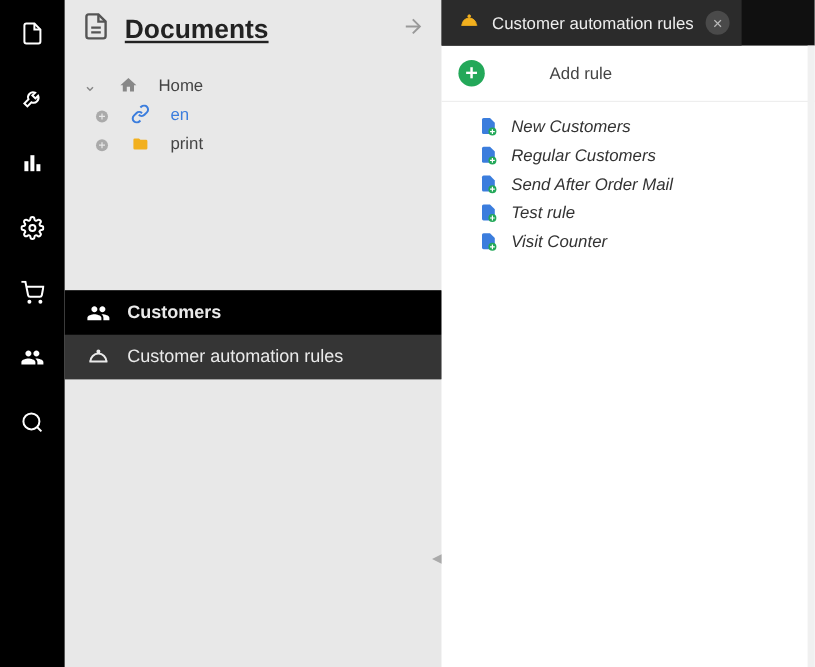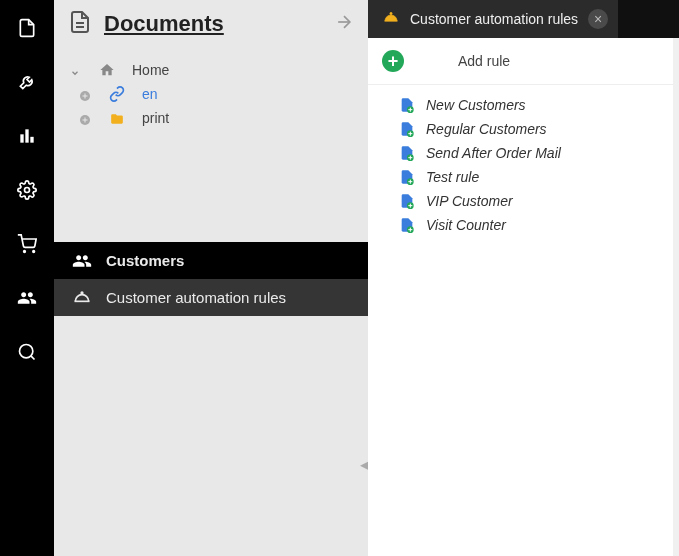--- a/index.html
+++ b/index.html
@@ -388,29 +388,19 @@
       <span>Test rule</span>
     </div>
     <div class="rule-item">
       <span class="ri">
         <svg width="16" height="18" viewBox="0 0 24 24">
             <path fill="#3b7ddd" d="M14 2H6a2 2 0 0 0-2 2v16a2 2 0 0 0 2 2h12a2 2 0 0 0 2-2V8z"></path>
             <circle cx="17" cy="19" r="5" fill="#23a859"></circle>
             <path d="M17 16v6M14 19h6" stroke="#fff" stroke-width="1.5"></path>
           </svg>
       </span>
-      <span>VIP Customer</span>
-    </div>
-    <div class="rule-item">
-      <span class="ri">
-        <svg width="16" height="18" viewBox="0 0 24 24">
-            <path fill="#3b7ddd" d="M14 2H6a2 2 0 0 0-2 2v16a2 2 0 0 0 2 2h12a2 2 0 0 0 2-2V8z"></path>
-            <circle cx="17" cy="19" r="5" fill="#23a859"></circle>
-            <path d="M17 16v6M14 19h6" stroke="#fff" stroke-width="1.5"></path>
-          </svg>
-      </span>
       <span>Visit Counter</span>
     </div>
   </div>
 
   <div class="splitter">◂</div>
   <div class="scroll-indicator"></div>
 </div>
 
 </body></html>

